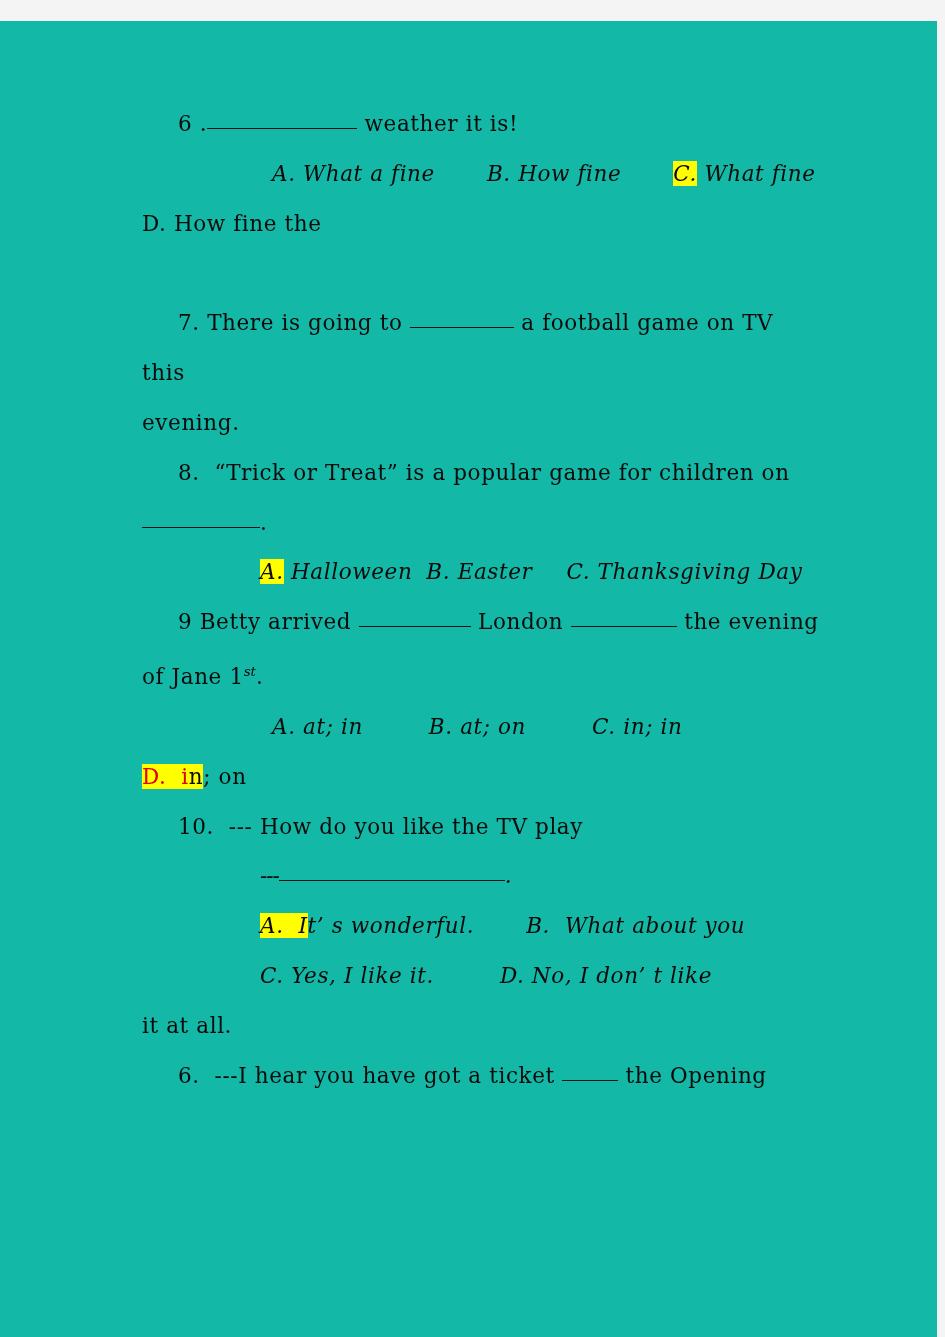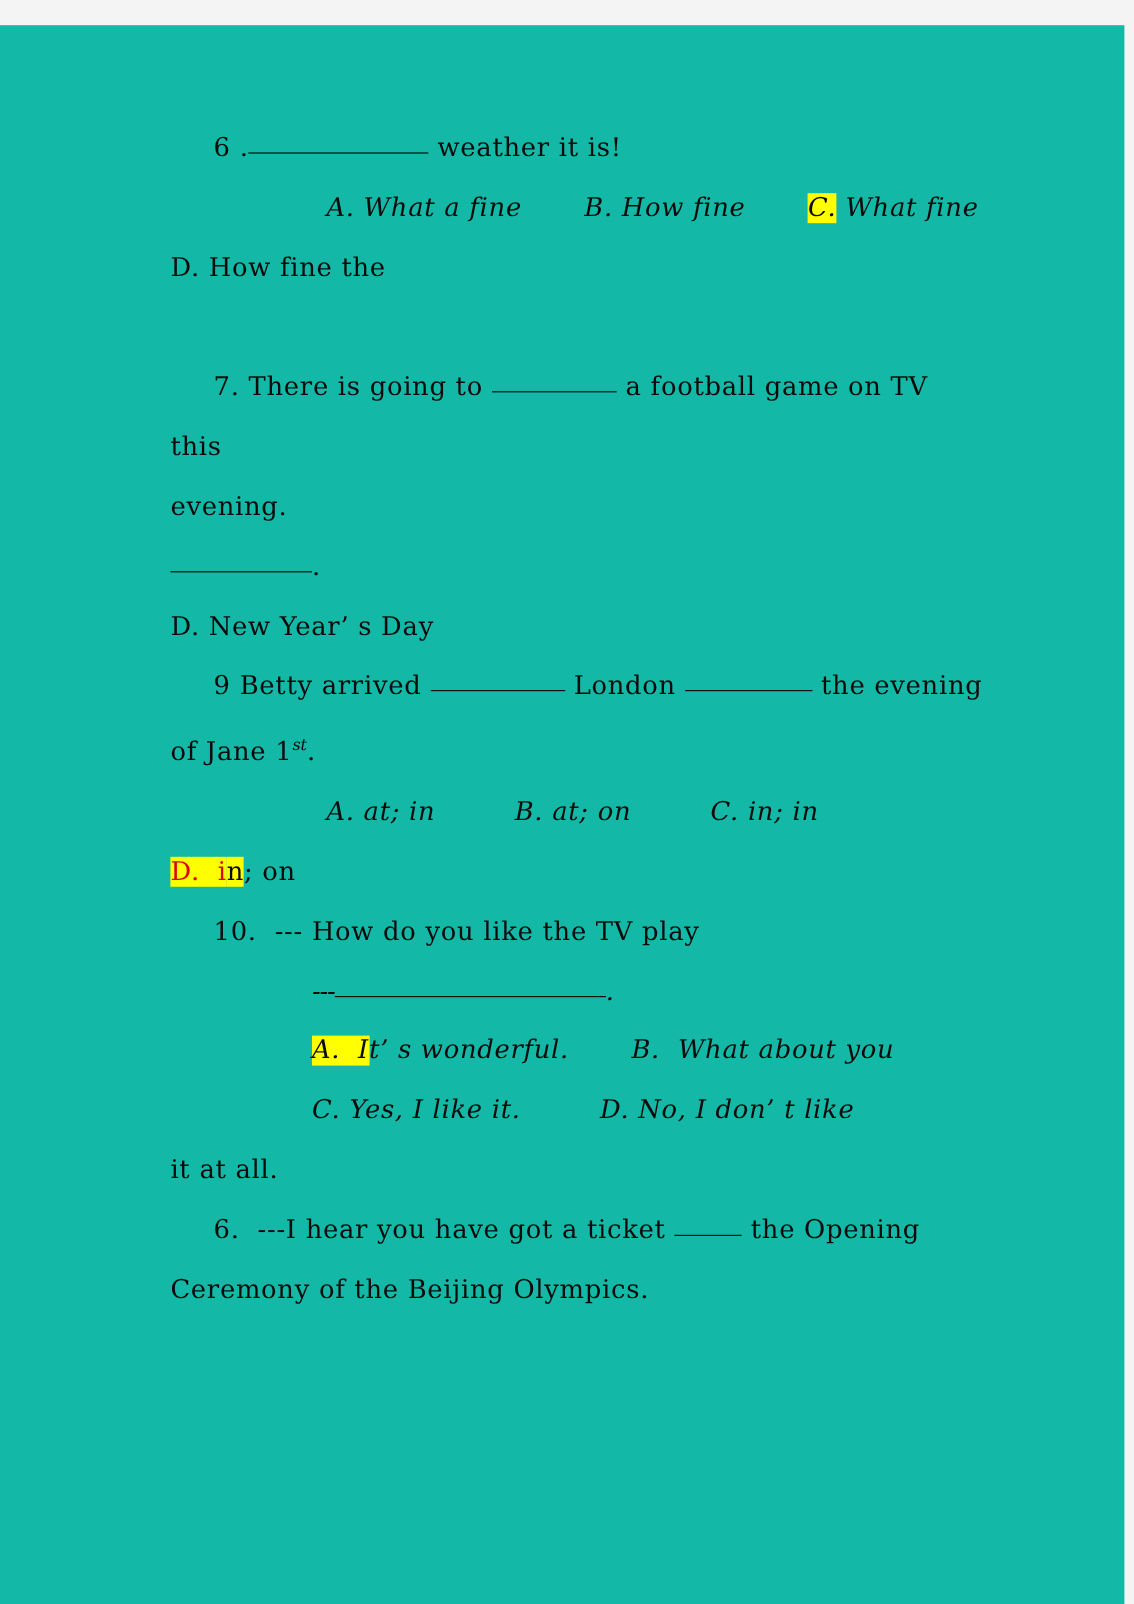--- a/index.html
+++ b/index.html
@@ -103,25 +103,26 @@
 
     <div class="q cont"><span>D.</span><span> How fine the</span></div>
 
     <div class="gap-lg"></div>
 
     <div class="q stem ind-1"><span>7.</span><span> There is going to </span><span class="blank b-w104"></span><span> a football game on TV this</span></div>
 
     <div class="q cont">evening.</div>
 
 
+    <div class="q stem ind-1"><span>8.</span><span>  “Trick or Treat” is a popular game for children on</span></div>
 
     <div class="q cont"><span class="blank b-w118"></span><span>.</span></div>
 
+    <div class="q opts opts-narrow"><span class="hl">A.</span><span> Halloween</span><span class="sp-sm"></span><span>B.</span><span> Easter</span><span class="sp-md"></span><span>C.</span><span> Thanksgiving Day</span></div>
 
-    <div class="q cont"><span>D.</span><span> New Year’ s Day</span></div>
 
     <div class="q stem ind-1"><span>9</span><span> Betty arrived </span><span class="blank b-w112"></span><span> London </span><span class="blank b-w106"></span><span> the evening</span></div>
 
     <div class="q cont"><span>of Jane 1</span><sup>st</sup><span>.</span></div>
 
     <div class="q opts"><span>A.</span><span> at; in</span><span class="sp-xl"></span><span>B.</span><span> at; on</span><span class="sp-xl"></span><span>C.</span><span> in; in</span></div>
 
     <div class="q cont"><span class="hl red">D.  i</span><span class="hl">n</span><span>; on</span></div>
 
     <div class="q stem ind-1"><span>10.</span><span>  --- How do you like the TV play</span></div>
@@ -129,16 +130,15 @@
     <div class="q opts opts-q10"><span class="dash">---</span><span class="blank b-w226"></span><span>.</span></div>
 
     <div class="q opts opts-q10"><span class="hl">A.  I</span><span>t’ s wonderful.</span><span class="sp-lg"></span><span>B.</span><span>  What about you</span></div>
 
     <div class="q opts opts-q10"><span>C.</span><span> Yes, I like it.</span><span class="sp-xl"></span><span>D.</span><span> No, I don’ t like</span></div>
 
     <div class="q cont">it at all.</div>
 
     <div class="q stem ind-1"><span>6.</span><span>  ---I hear you have got a ticket </span><span class="blank b-w56"></span><span> the Opening</span></div>
 
-    <div class="q cont">Ceremony of the Beijing Olympics.</div>
 
   </div>
 </div>
 
 </body></html>

